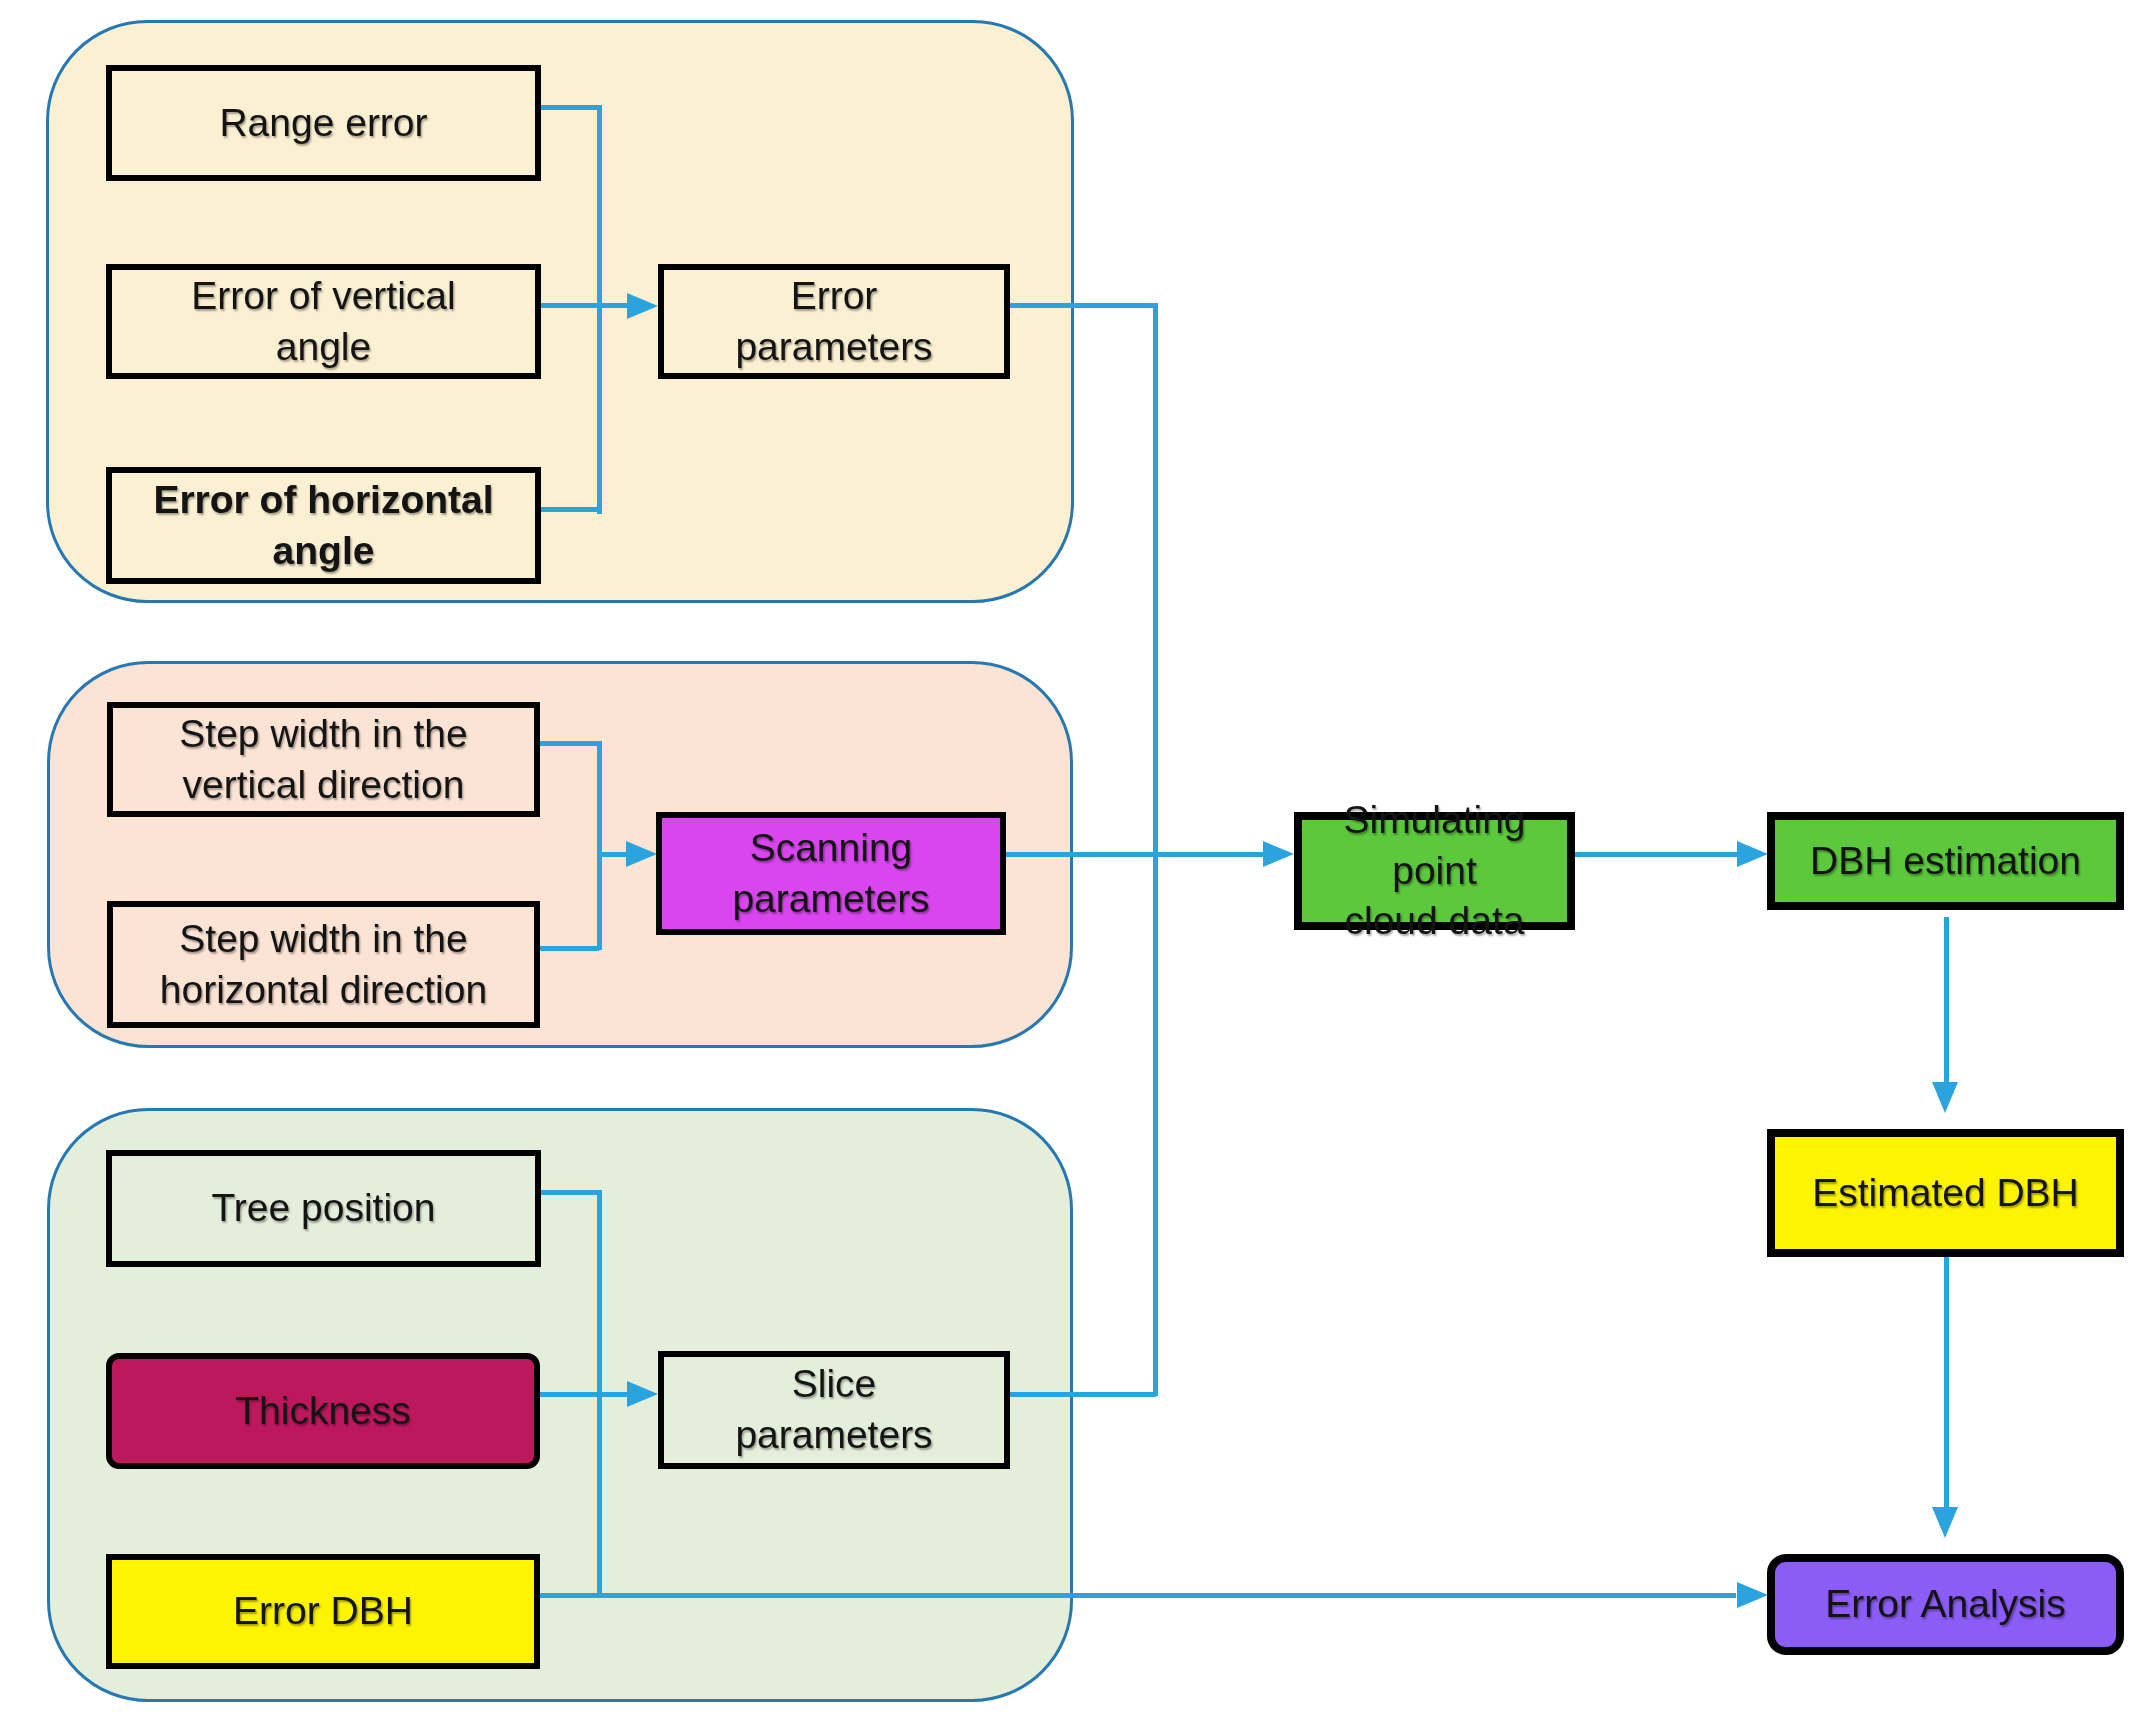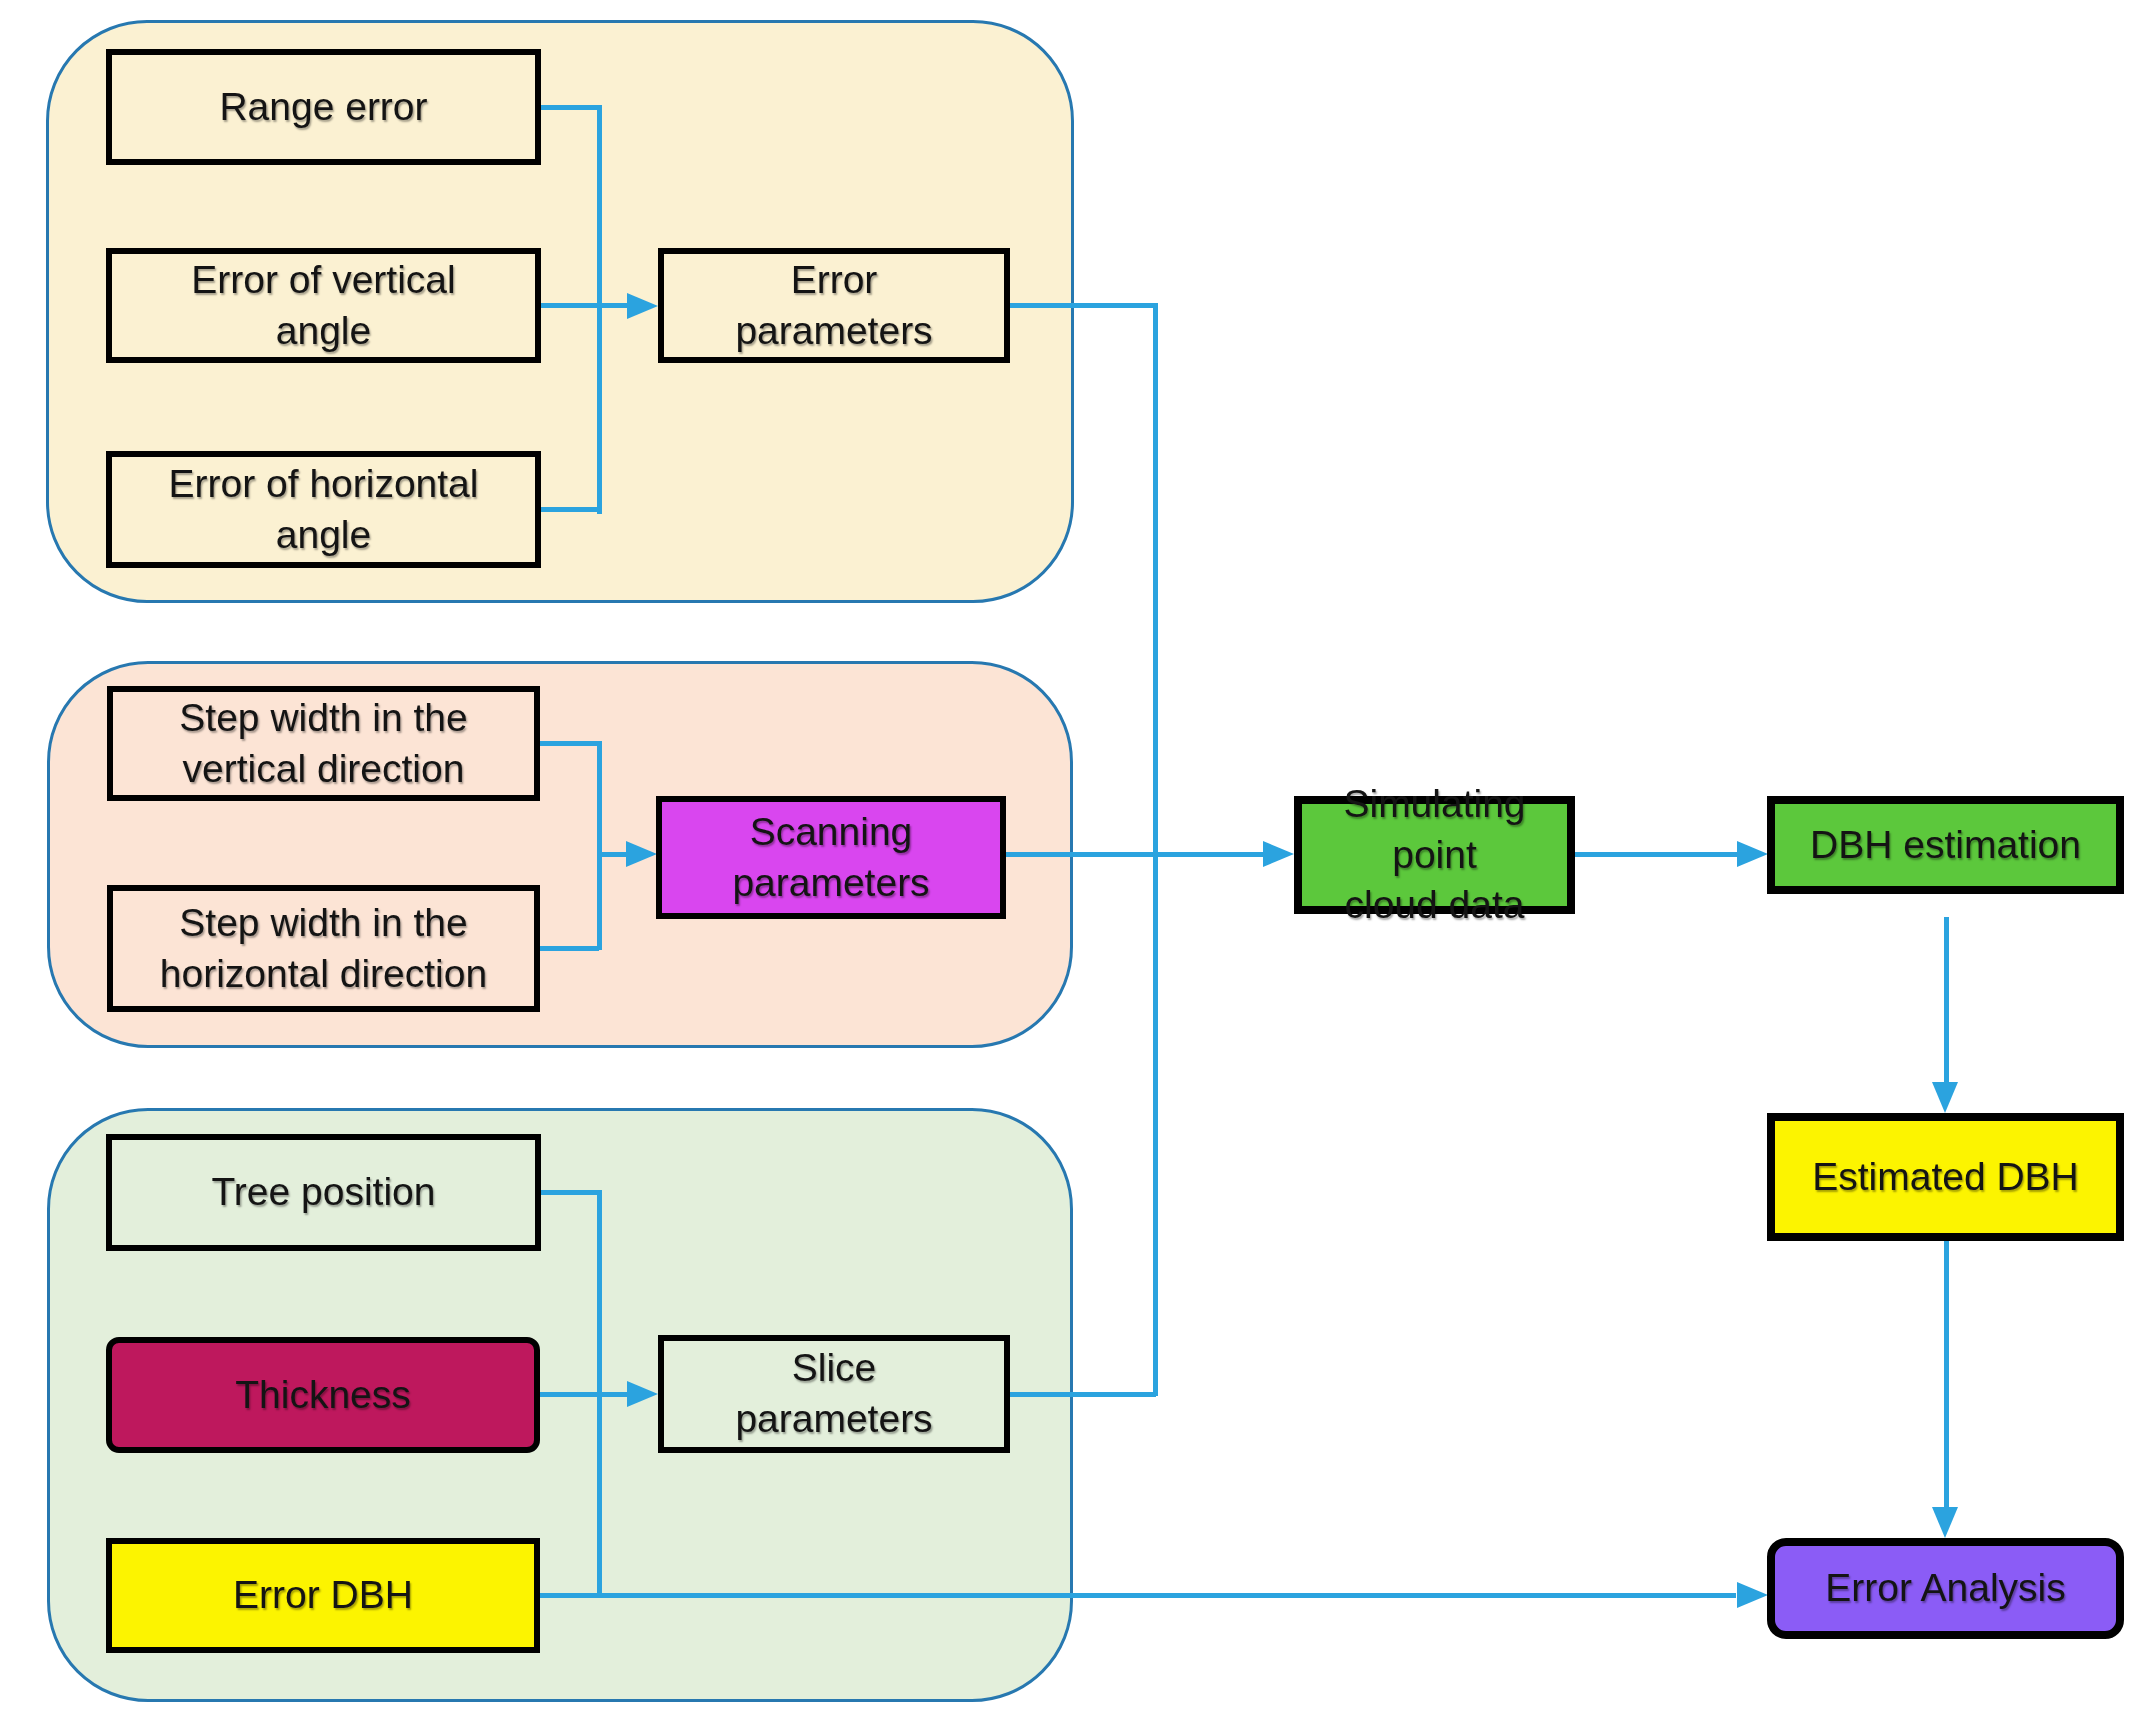--- a/index.html
+++ b/index.html
@@ -11,20 +11,21 @@
   .grp{
     position:absolute; border:3.4px solid #2778B0; border-radius:101px; z-index:1;
   }
   .node{
     position:absolute; border:6px solid #000; z-index:3;
     display:flex; align-items:center; justify-content:center;
     text-align:center; white-space:pre-line;
     font-size:39px; line-height:1.30; font-weight:400;
     text-shadow:1.3px 2px 2px rgba(0,0,0,0.35);
     box-sizing:border-box;
+    margin-top:16px;
   }
   .big{ border-width:8px; }
   .ln{ position:absolute; background:var(--line); z-index:2; }
   .ah-r{ position:absolute; width:0; height:0; z-index:2;
     border-top:13.5px solid transparent; border-bottom:13.5px solid transparent;
     border-left:31px solid var(--line); }
   .ah-d{ position:absolute; width:0; height:0; z-index:2;
     border-left:13.5px solid transparent; border-right:13.5px solid transparent;
     border-top:31px solid var(--line); }
 </style>
@@ -65,21 +66,21 @@
   <div class="ln" style="left:1575px;top:852px;width:162px;height:4.7px;"></div>
   <div class="ah-r" style="left:1737px;top:841px;"></div>
   <div class="ln" style="left:1944px;top:917px;width:4.7px;height:165px;"></div>
   <div class="ah-d" style="left:1932px;top:1082px;"></div>
   <div class="ln" style="left:1944px;top:1241px;width:4.7px;height:266px;"></div>
   <div class="ah-d" style="left:1932px;top:1507px;"></div>
 
   <div class="node" style="left: 106px; top: 49px; width: 435px; height: 116px; background: rgb(251, 241, 210);">Range error</div>
   <div class="node" style="left: 106px; top: 248px; width: 435px; height: 115px; background: rgb(251, 241, 210);">Error of vertical
 angle</div>
-  <div class="node" style="left: 106px; top: 451px; width: 435px; height: 117px; background: rgb(251, 241, 210);">Error of horizontal
+  <div class="node" style="left: 106px; top: 451px; width: 435px; height: 117px; background: rgb(251, 241, 210); font-weight: bold;">Error of horizontal
 angle</div>
   <div class="node" style="left: 658px; top: 248px; width: 352px; height: 115px; background: rgb(251, 241, 210);">Error
 parameters</div>
 
   <div class="node" style="left: 107px; top: 686px; width: 433px; height: 115px; background: rgb(252, 228, 213);">Step width in the
 vertical direction</div>
   <div class="node" style="left: 107px; top: 885px; width: 433px; height: 127px; background: rgb(252, 228, 213);">Step width in the
 horizontal direction</div>
   <div class="node" style="left: 656px; top: 796px; width: 350px; height: 123px; background: #d946ef;">Scanning
 parameters</div>

